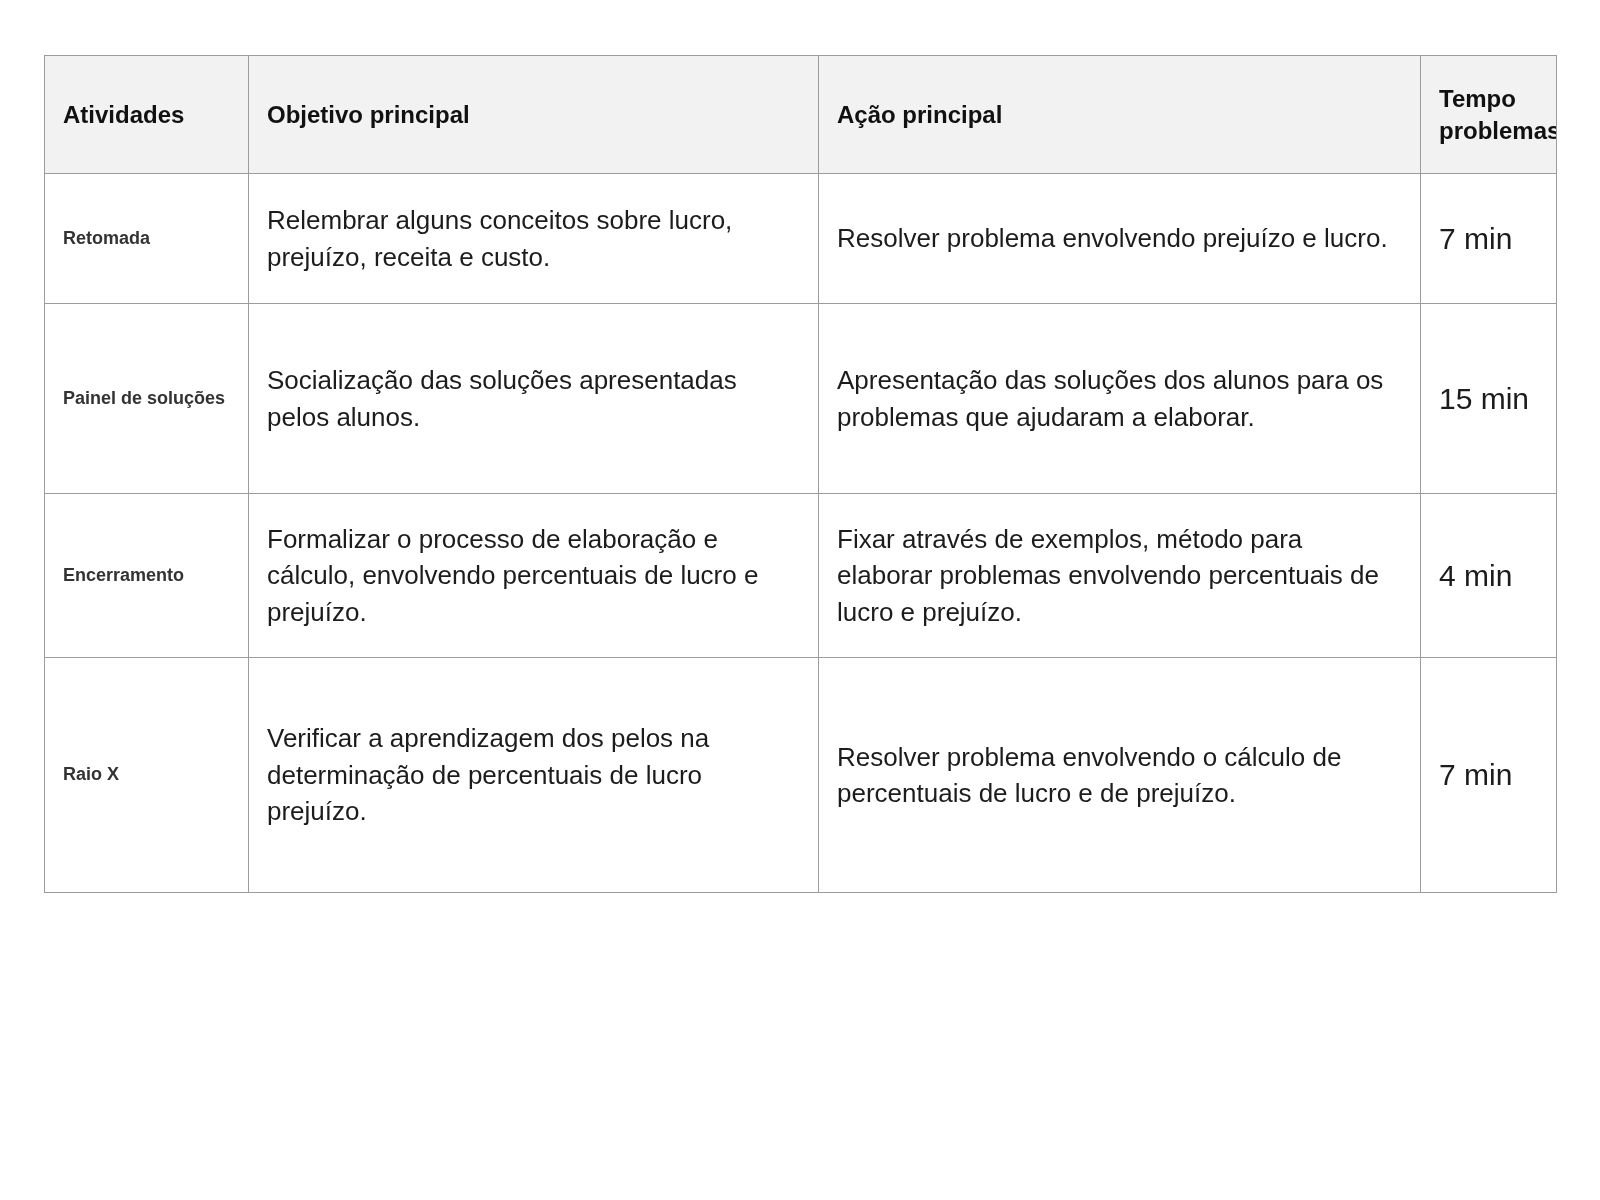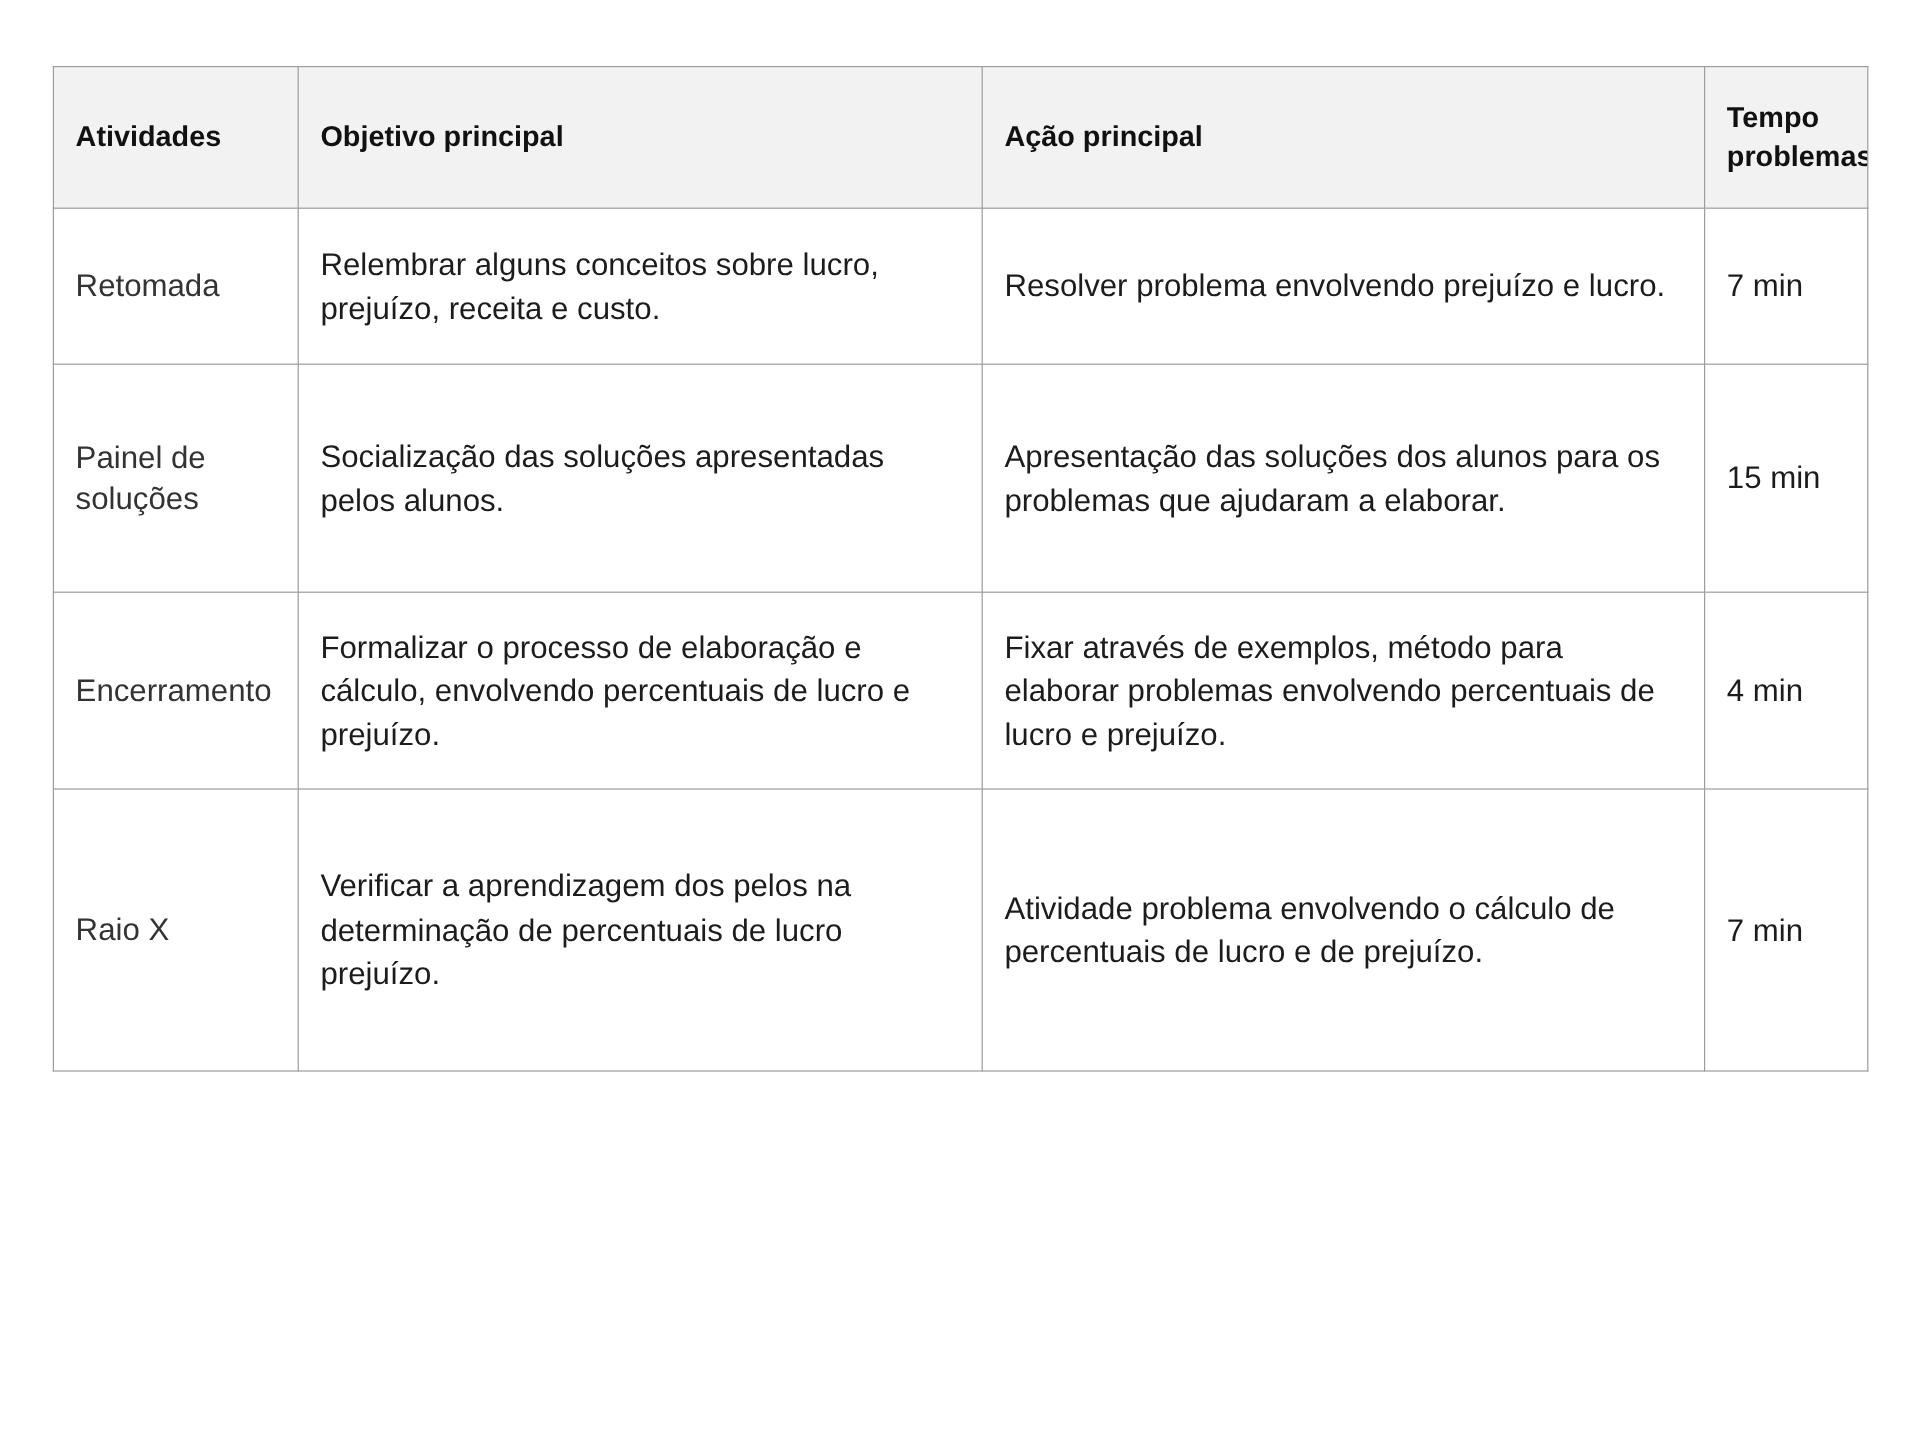--- a/index.html
+++ b/index.html
@@ -42,26 +42,27 @@
     color: #111111;
     line-height: 1.3;
   }
   table.lesson-table tbody td {
     font-size: 26px;
     color: #1c1c1c;
     line-height: 1.4;
     background: #ffffff;
   }
   table.lesson-table tbody td.col-activity {
-    font-size: 26px;
+    font-size: 18px;
     color: #333333;
     line-height: 1.3;
+    font-weight: bold;
   }
   table.lesson-table tbody td.col-tempo {
-    font-size: 26px;
+    font-size: 30px;
     color: #1c1c1c;
   }
   tr.row-header   { height: 118px; }
   tr.row-0        { height: 130px; }
   tr.row-1        { height: 166px; }
   tr.row-2        { height: 190px; margin-left: 48px; }
   tr.row-3        { height: 164px; }
   tr.row-4        { height: 235px; }
   .logo {
     position: absolute;
@@ -112,21 +113,21 @@
         </tr>
         <tr class="row-3">
           <td class="col-activity">Encerramento</td>
           <td>Formalizar o processo de elaboração e cálculo, envolvendo percentuais de lucro e prejuízo.</td>
           <td>Fixar através de exemplos, método para elaborar problemas envolvendo percentuais de lucro e prejuízo.</td>
           <td class="col-tempo">4 min</td>
         </tr>
         <tr class="row-4">
           <td class="col-activity">Raio X</td>
           <td>Verificar a aprendizagem dos pelos na determinação de percentuais de lucro prejuízo.</td>
-          <td>Atividade problema envolvendo o cálculo de percentuais de lucro e de prejuízo.</td>
+          <td>Resolver problema envolvendo o cálculo de percentuais de lucro e de prejuízo.</td>
           <td class="col-tempo">7 min</td>
         </tr>
       </tbody>
     </table>
   </div>
 
   <div class="logo">
     <div>nova</div>
     <div>escola</div>
   </div>

